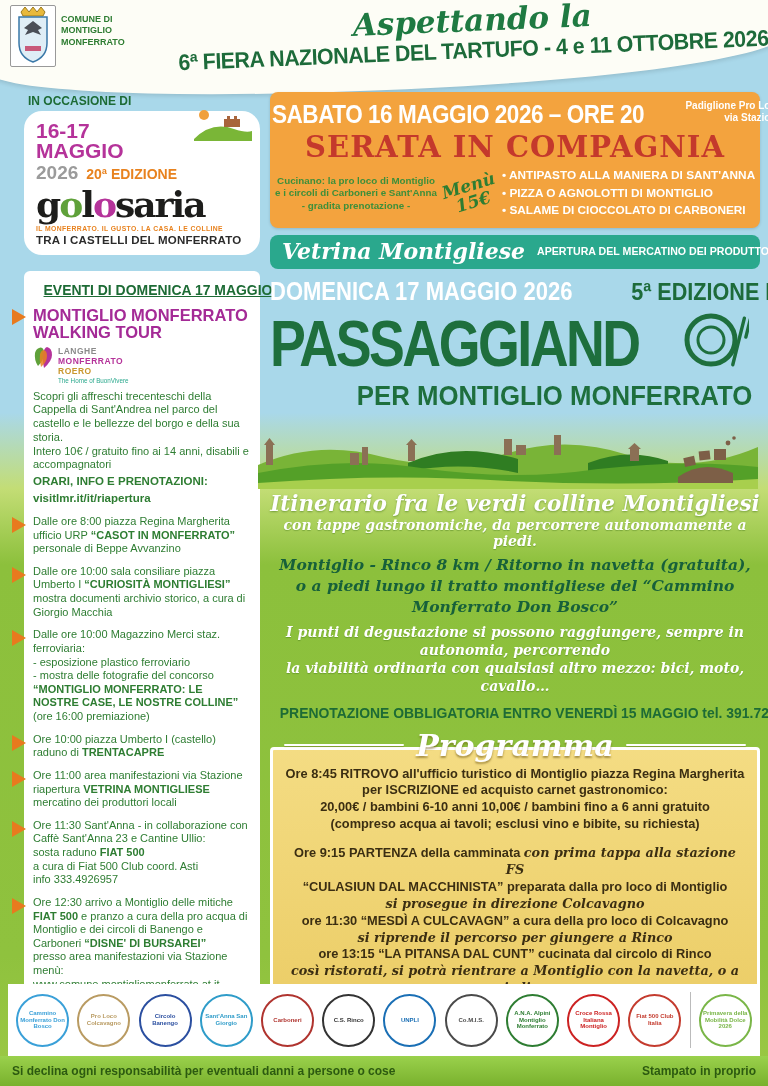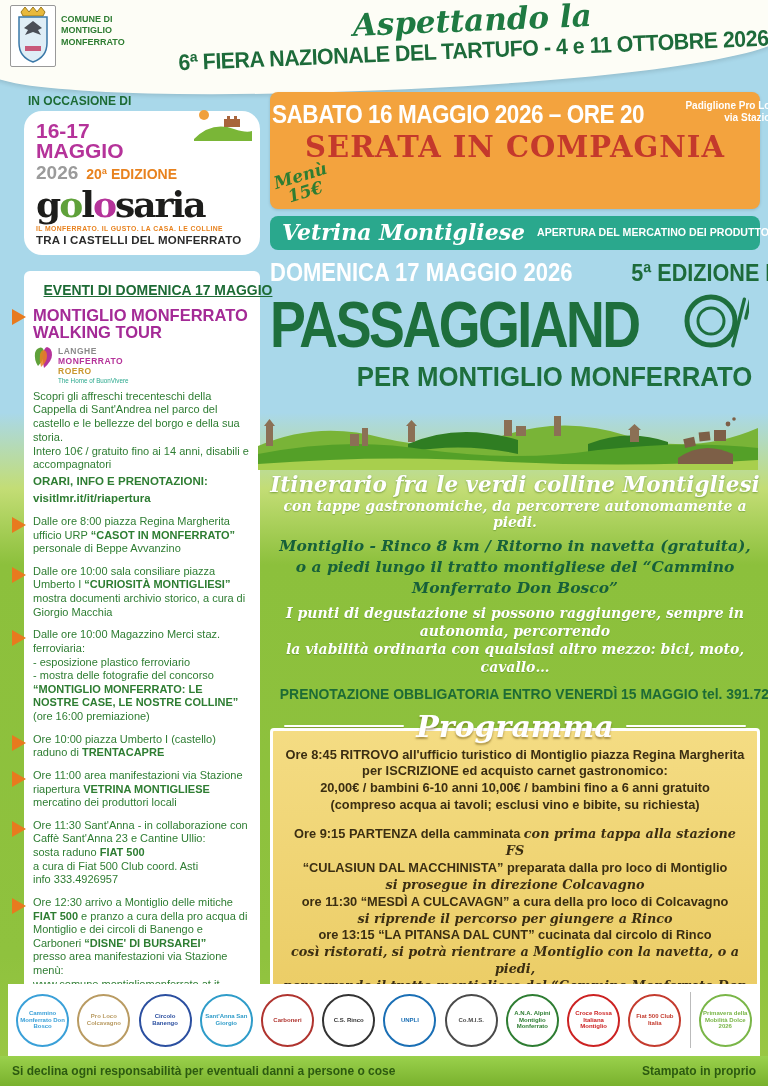--- a/index.html
+++ b/index.html
@@ -249,22 +249,30 @@
     <main class="right-col">
 
       <section class="sat-box">
         <div class="sat-row1">
           <span class="sat-heading">SABATO 16 MAGGIO 2026 – ORE 20</span>
           <div class="sat-venue pre">Padiglione Pro Loco
 via Stazione</div>
         </div>
         <span class="sat-title">SERATA IN COMPAGNIA</span>
         <div class="sat-row3">
+          <div class="sat-cooks pre">Cucinano: la pro loco di Montiglio
+e i circoli di Carboneri e Sant'Anna
+- gradita prenotazione -</div>
           <div class="menu-badge pre">Menù
 15€</div>
+          <ul class="menu-list">
+              <li>ANTIPASTO ALLA MANIERA DI SANT'ANNA</li>
+              <li>PIZZA O AGNOLOTTI DI MONTIGLIO</li>
+              <li>SALAME DI CIOCCOLATO DI CARBONERI</li>
+            </ul>
         </div>
       </section>
 
       <section class="vetrina-bar">
         <span class="vetrina-script">Vetrina Montigliese</span>
         <span class="vetrina-text">APERTURA DEL MERCATINO DEI PRODUTTORI LOCALI</span>
       </section>
 
       <section class="hero">
         <div class="hero-row1">

